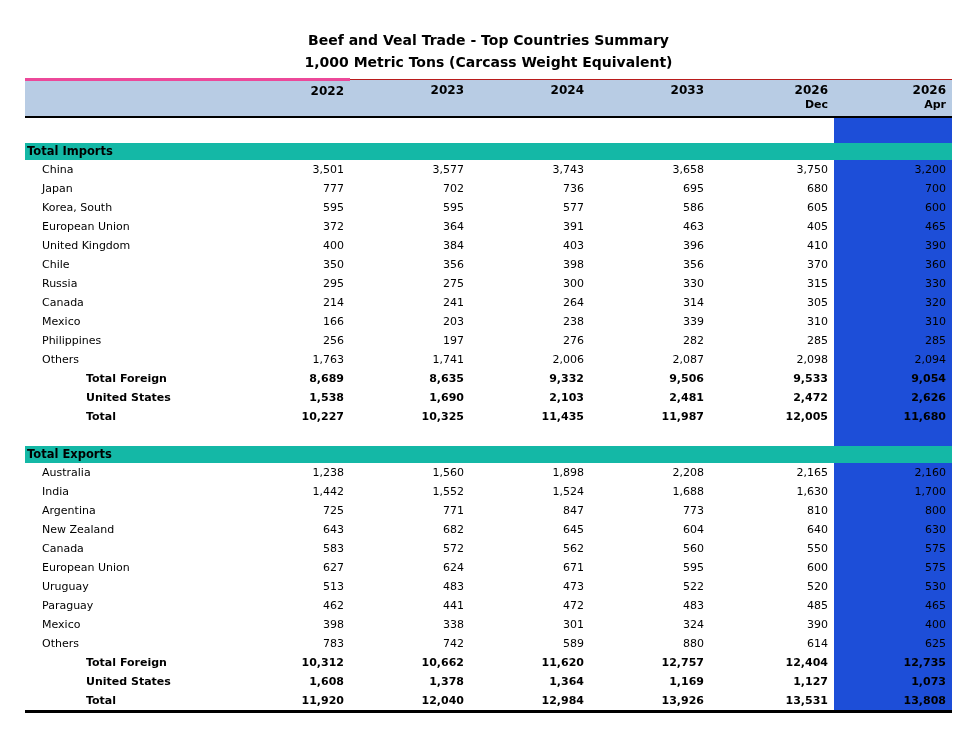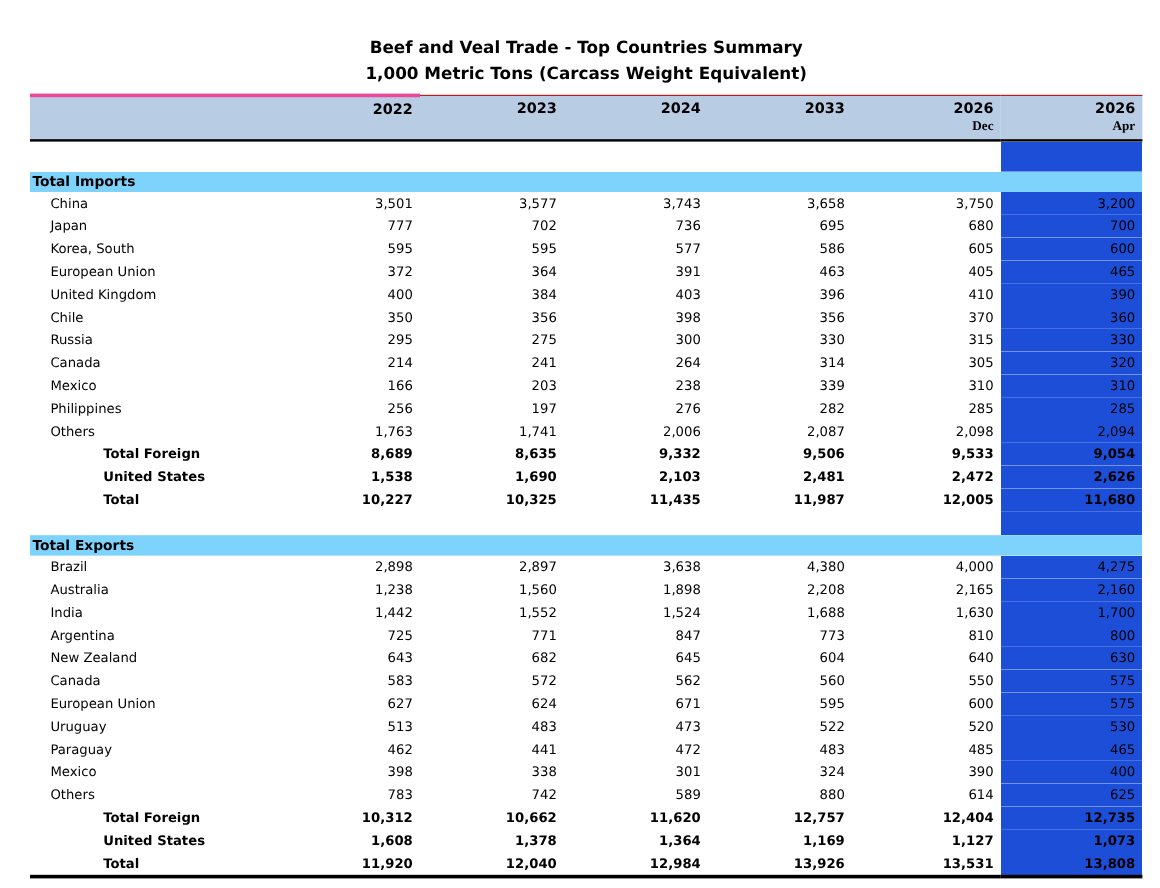--- a/index.html
+++ b/index.html
@@ -9,25 +9,25 @@
   .title{font-size:14px;font-weight:bold;line-height:20px;}
   .subtitle{font-size:14px;font-weight:bold;line-height:20px;margin-top:2px;}
   table.trade{border-collapse:collapse;table-layout:fixed;width:927px;margin-left:25px;margin-top:6px;border-bottom:3px solid #000;}
   col.c-label{width:205px;}
   col.c-y{width:120px;}
   col.c-y5{width:124px;}
   col.c-y6{width:118px;}
   th.hcell{background:#b8cce4;border-top:1px solid #b91c1c;border-bottom:2px solid #000;vertical-align:top;padding:3px 6px 2px 6px;height:30px;}
   th.hcell.thick{border-top:3px solid #ec4899;}
   th .y{font-size:12px;font-weight:bold;text-align:right;line-height:15px;}
-  th .m{font-size:11px;font-weight:bold;text-align:right;line-height:14px;min-height:14px;font-family:Liberation Serif, serif;}
+  th .m{font-size:11px;font-weight:bold;text-align:right;line-height:14px;min-height:14px;}
   td{font-size:11px;line-height:19px;height:19px;padding:0;white-space:nowrap;overflow:hidden;}
   td.spacer{height:25px;}
   td.spacer2{height:20px;}
-  td.sec{background:#7dd3fc;font-weight:bold;font-size:11.5px;height:17px;line-height:17px;padding-left:2px;}
+  td.sec{background:#14b8a6;font-weight:bold;font-size:11.5px;height:17px;line-height:17px;padding-left:2px;}
   td.rl{padding-left:17px;}
   td.rl.b{padding-left:61px;font-weight:bold;}
   td.num{text-align:right;padding-right:6px;}
   td.num.b{font-weight:bold;}
   .hl{background:#1d4ed8;}
 </style>
 </head>
 <body>
 
 <div class="page">
@@ -210,29 +210,20 @@
           <td class="num b hl">11,680</td>
         </tr>
         <tr>
           <td colspan="6" class="spacer2"></td>
           <td class="spacer2 hl"></td>
         </tr>
         <tr>
           <td colspan="7" class="sec">Total Exports</td>
         </tr>
         <tr>
-          <td class="rl">Brazil</td>
-          <td class="num">2,898</td>
-          <td class="num">2,897</td>
-          <td class="num">3,638</td>
-          <td class="num">4,380</td>
-          <td class="num">4,000</td>
-          <td class="num hl">4,275</td>
-        </tr>
-        <tr>
           <td class="rl">Australia</td>
           <td class="num">1,238</td>
           <td class="num">1,560</td>
           <td class="num">1,898</td>
           <td class="num">2,208</td>
           <td class="num">2,165</td>
           <td class="num hl">2,160</td>
         </tr>
         <tr>
           <td class="rl">India</td>

